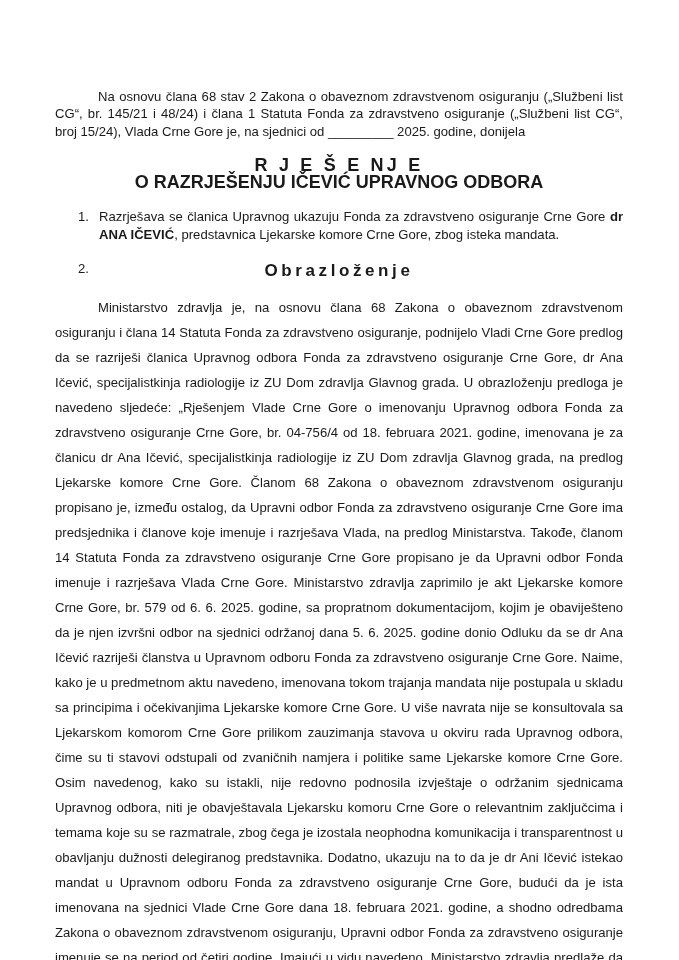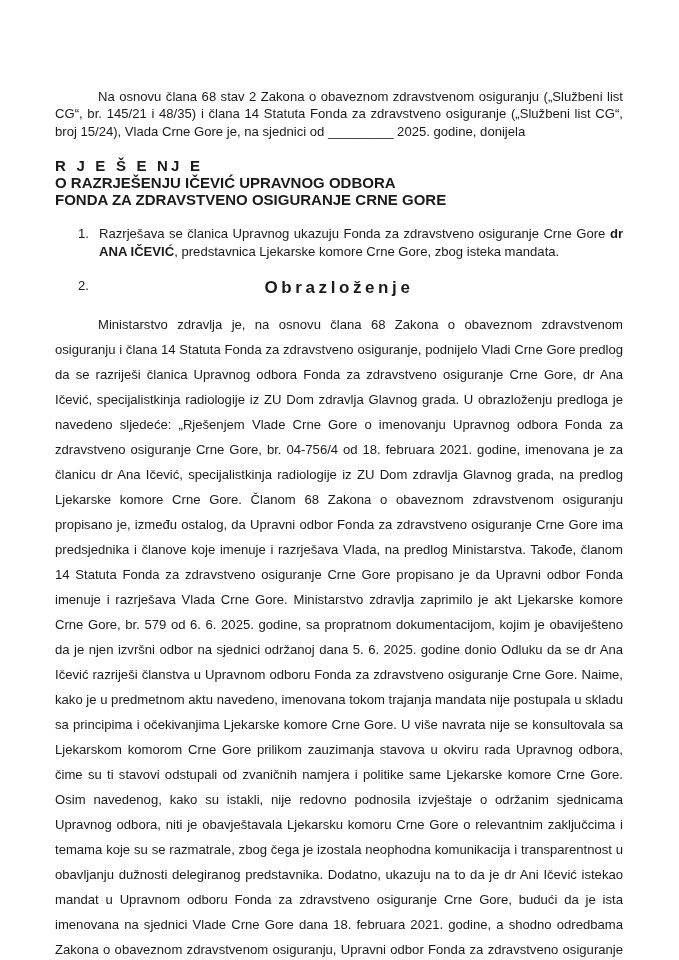--- a/index.html
+++ b/index.html
@@ -30,22 +30,23 @@
       margin: 0;
       line-height: 17px;
     }
     .intro {
       margin: 0;
       text-align: justify;
       text-indent: 43px;
     }
     .headings {
       margin-top: 17px;
+      text-align: center;
       font-weight: bold;
-      font-size: 15px;
+      font-size: 18px;
       line-height: 17px;
     }
     .headings div { margin: 0; }
     .spaced { letter-spacing: 3.2px; }
     .list {
       margin: 17px 0 0 0;
       padding: 0;
       list-style: none;
     }
     .list li {
@@ -71,26 +72,25 @@
       text-align: justify;
       text-indent: 43px;
       line-height: 25px;
     }
     b { font-weight: bold; }
   </style>
 </head>
 <body>
 
 <div class="page">
-  <p class="intro">Na osnovu člana 68 stav 2 Zakona o obaveznom zdravstvenom osiguranju („Službeni list CG“, br. 145/21 i 48/35) i člana 14 Statuta Fonda za zdravstveno osiguranje („Službeni list CG“, broj 15/24), Vlada Crne Gore je, na sjednici od _________ 2025. godine, donijela</p>
+  <p class="intro">Na osnovu člana 68 stav 2 Zakona o obaveznom zdravstvenom osiguranju („Službeni list CG“, br. 145/21 i 48/24) i člana 1 Statuta Fonda za zdravstveno osiguranje („Službeni list CG“, broj 15/24), Vlada Crne Gore je, na sjednici od _________ 2025. godine, donijela</p>
 
   <div class="headings">
     <div class="spaced">R J E Š E NJ E</div>
     <div>O  RAZRJEŠENJU IČEVIĆ UPRAVNOG ODBORA</div>
-    <div>FONDA ZA ZDRAVSTVENO OSIGURANJE CRNE GORE</div>
   </div>
 
   <ol class="list">
     <li>
       <span class="num">1.</span>
       <span>Razrješava se članica Upravnog ukazuju Fonda za zdravstveno osiguranje Crne Gore </span><b>dr ANA IČEVIĆ</b><span>, predstavnica Ljekarske komore Crne Gore, zbog isteka mandata.</span>
     </li>
     <li>
       <span class="num">2.</span>
     </li>

